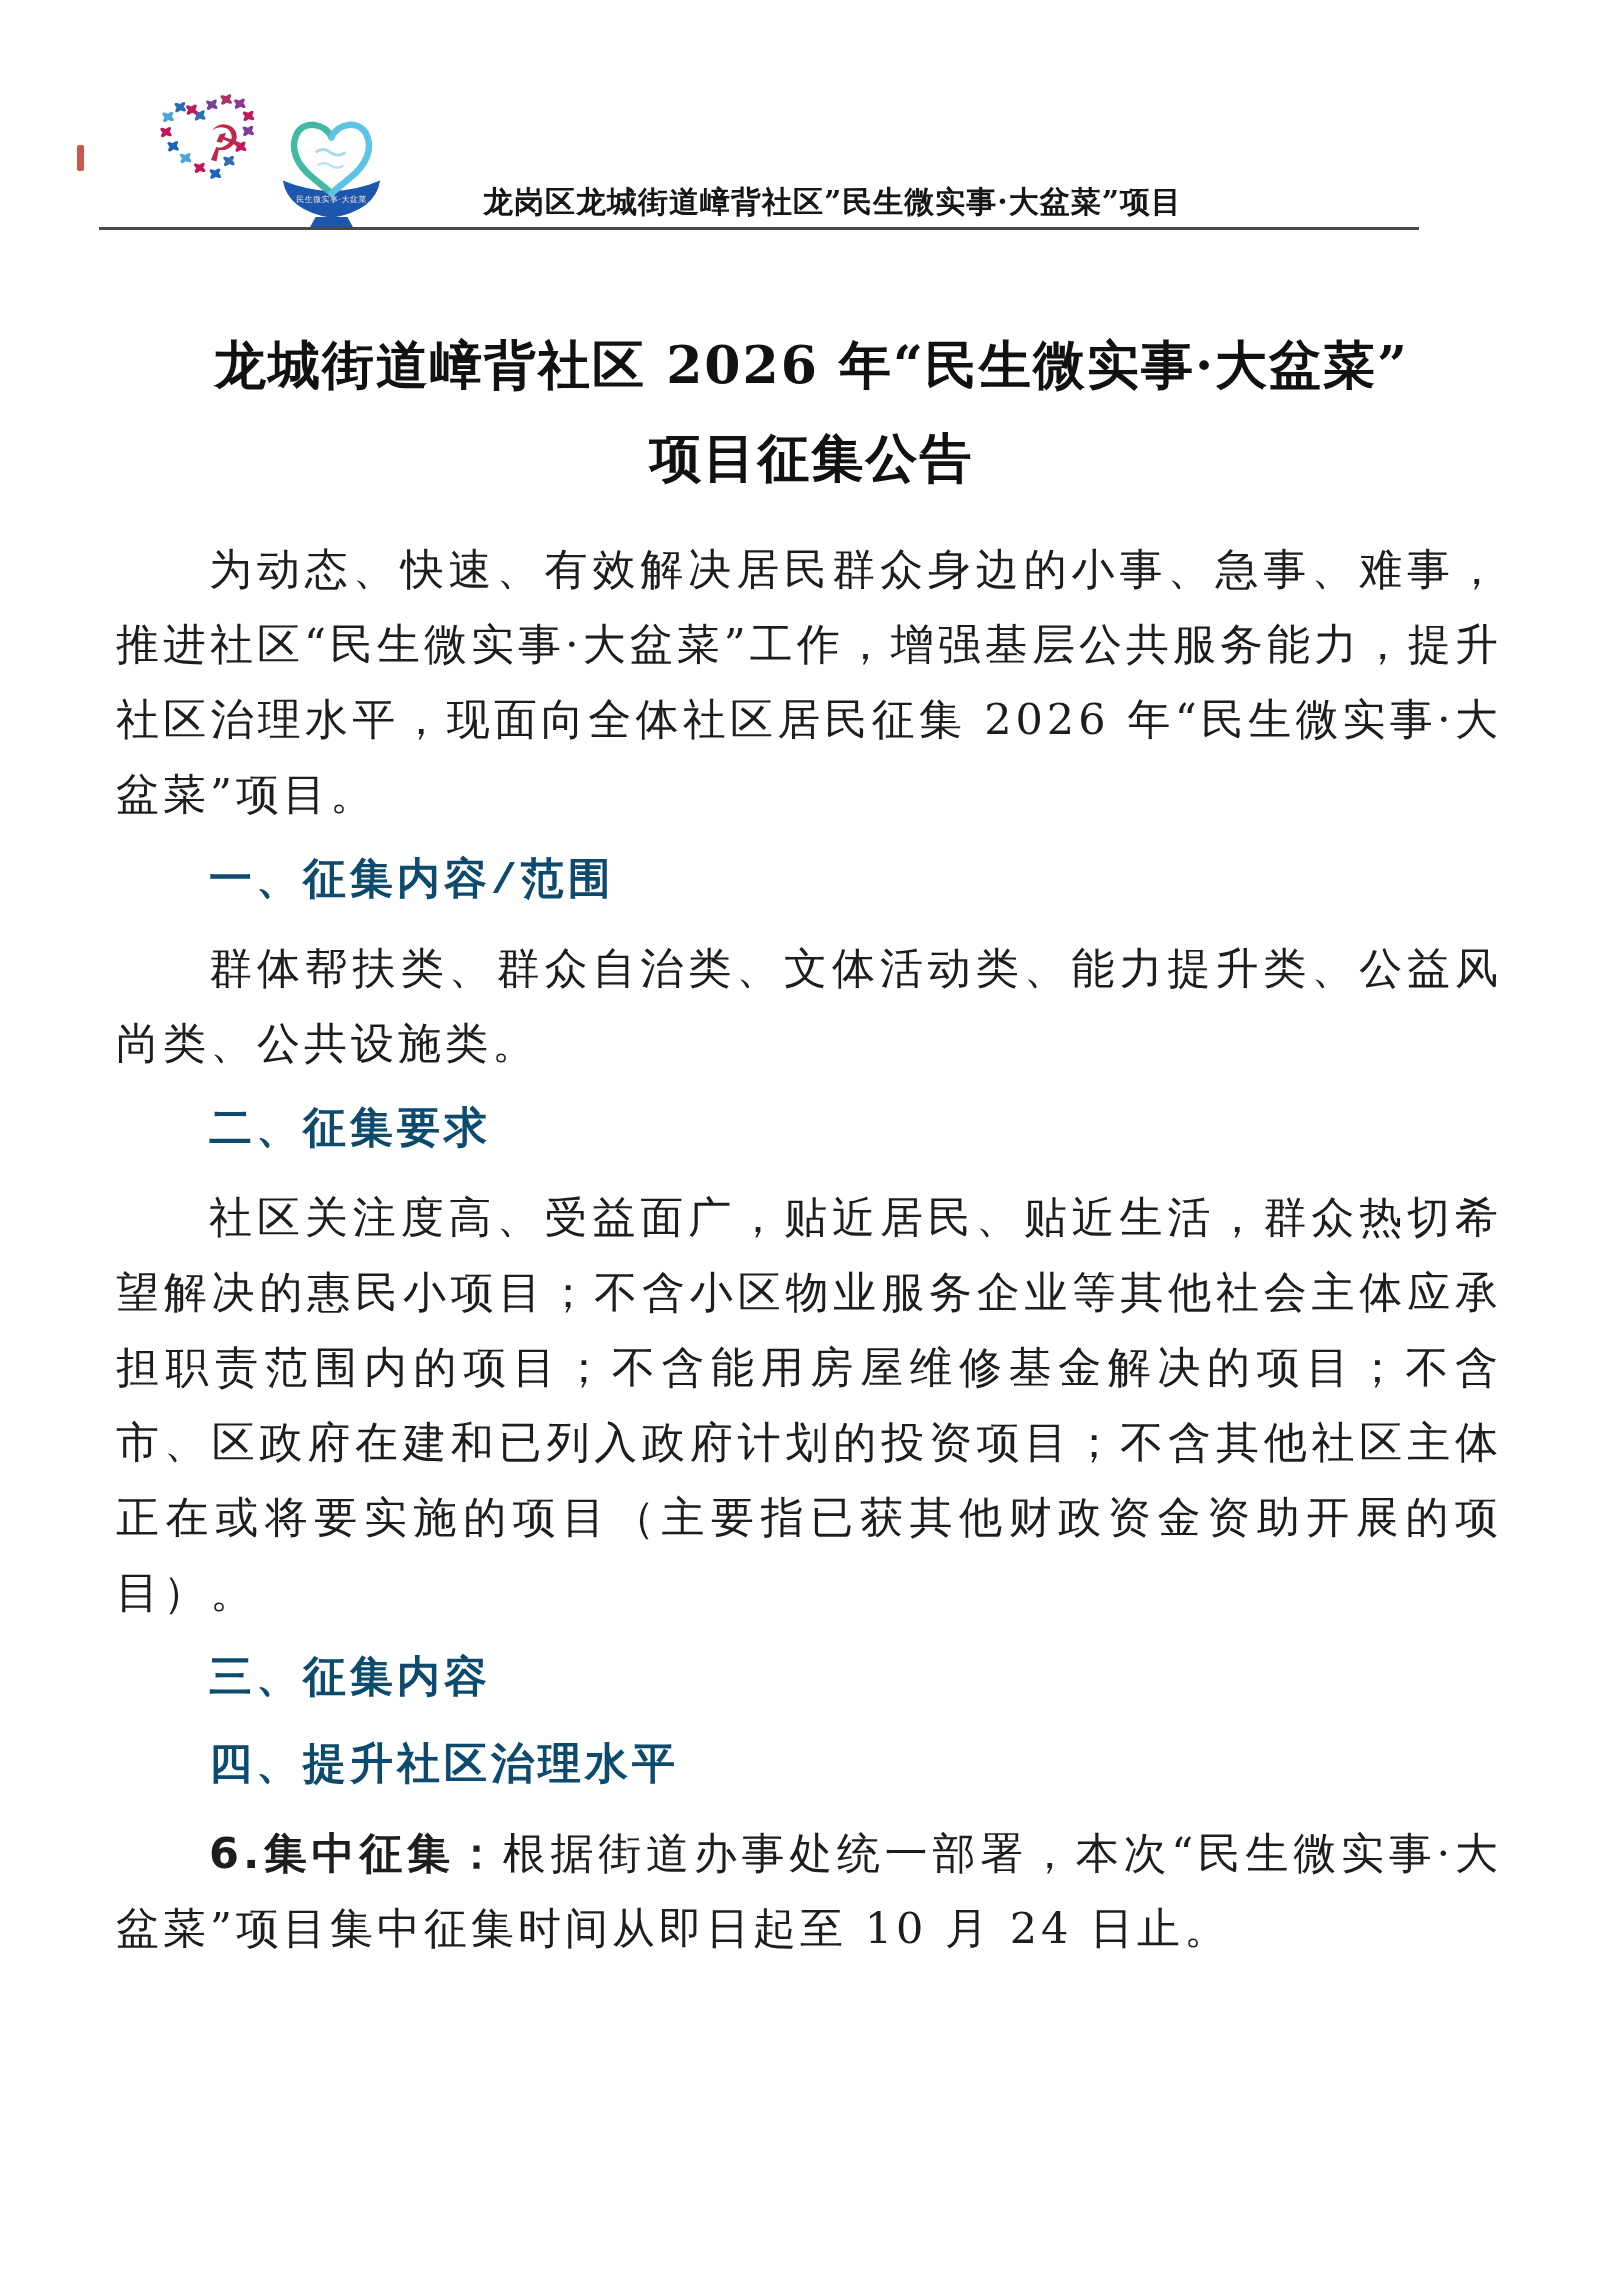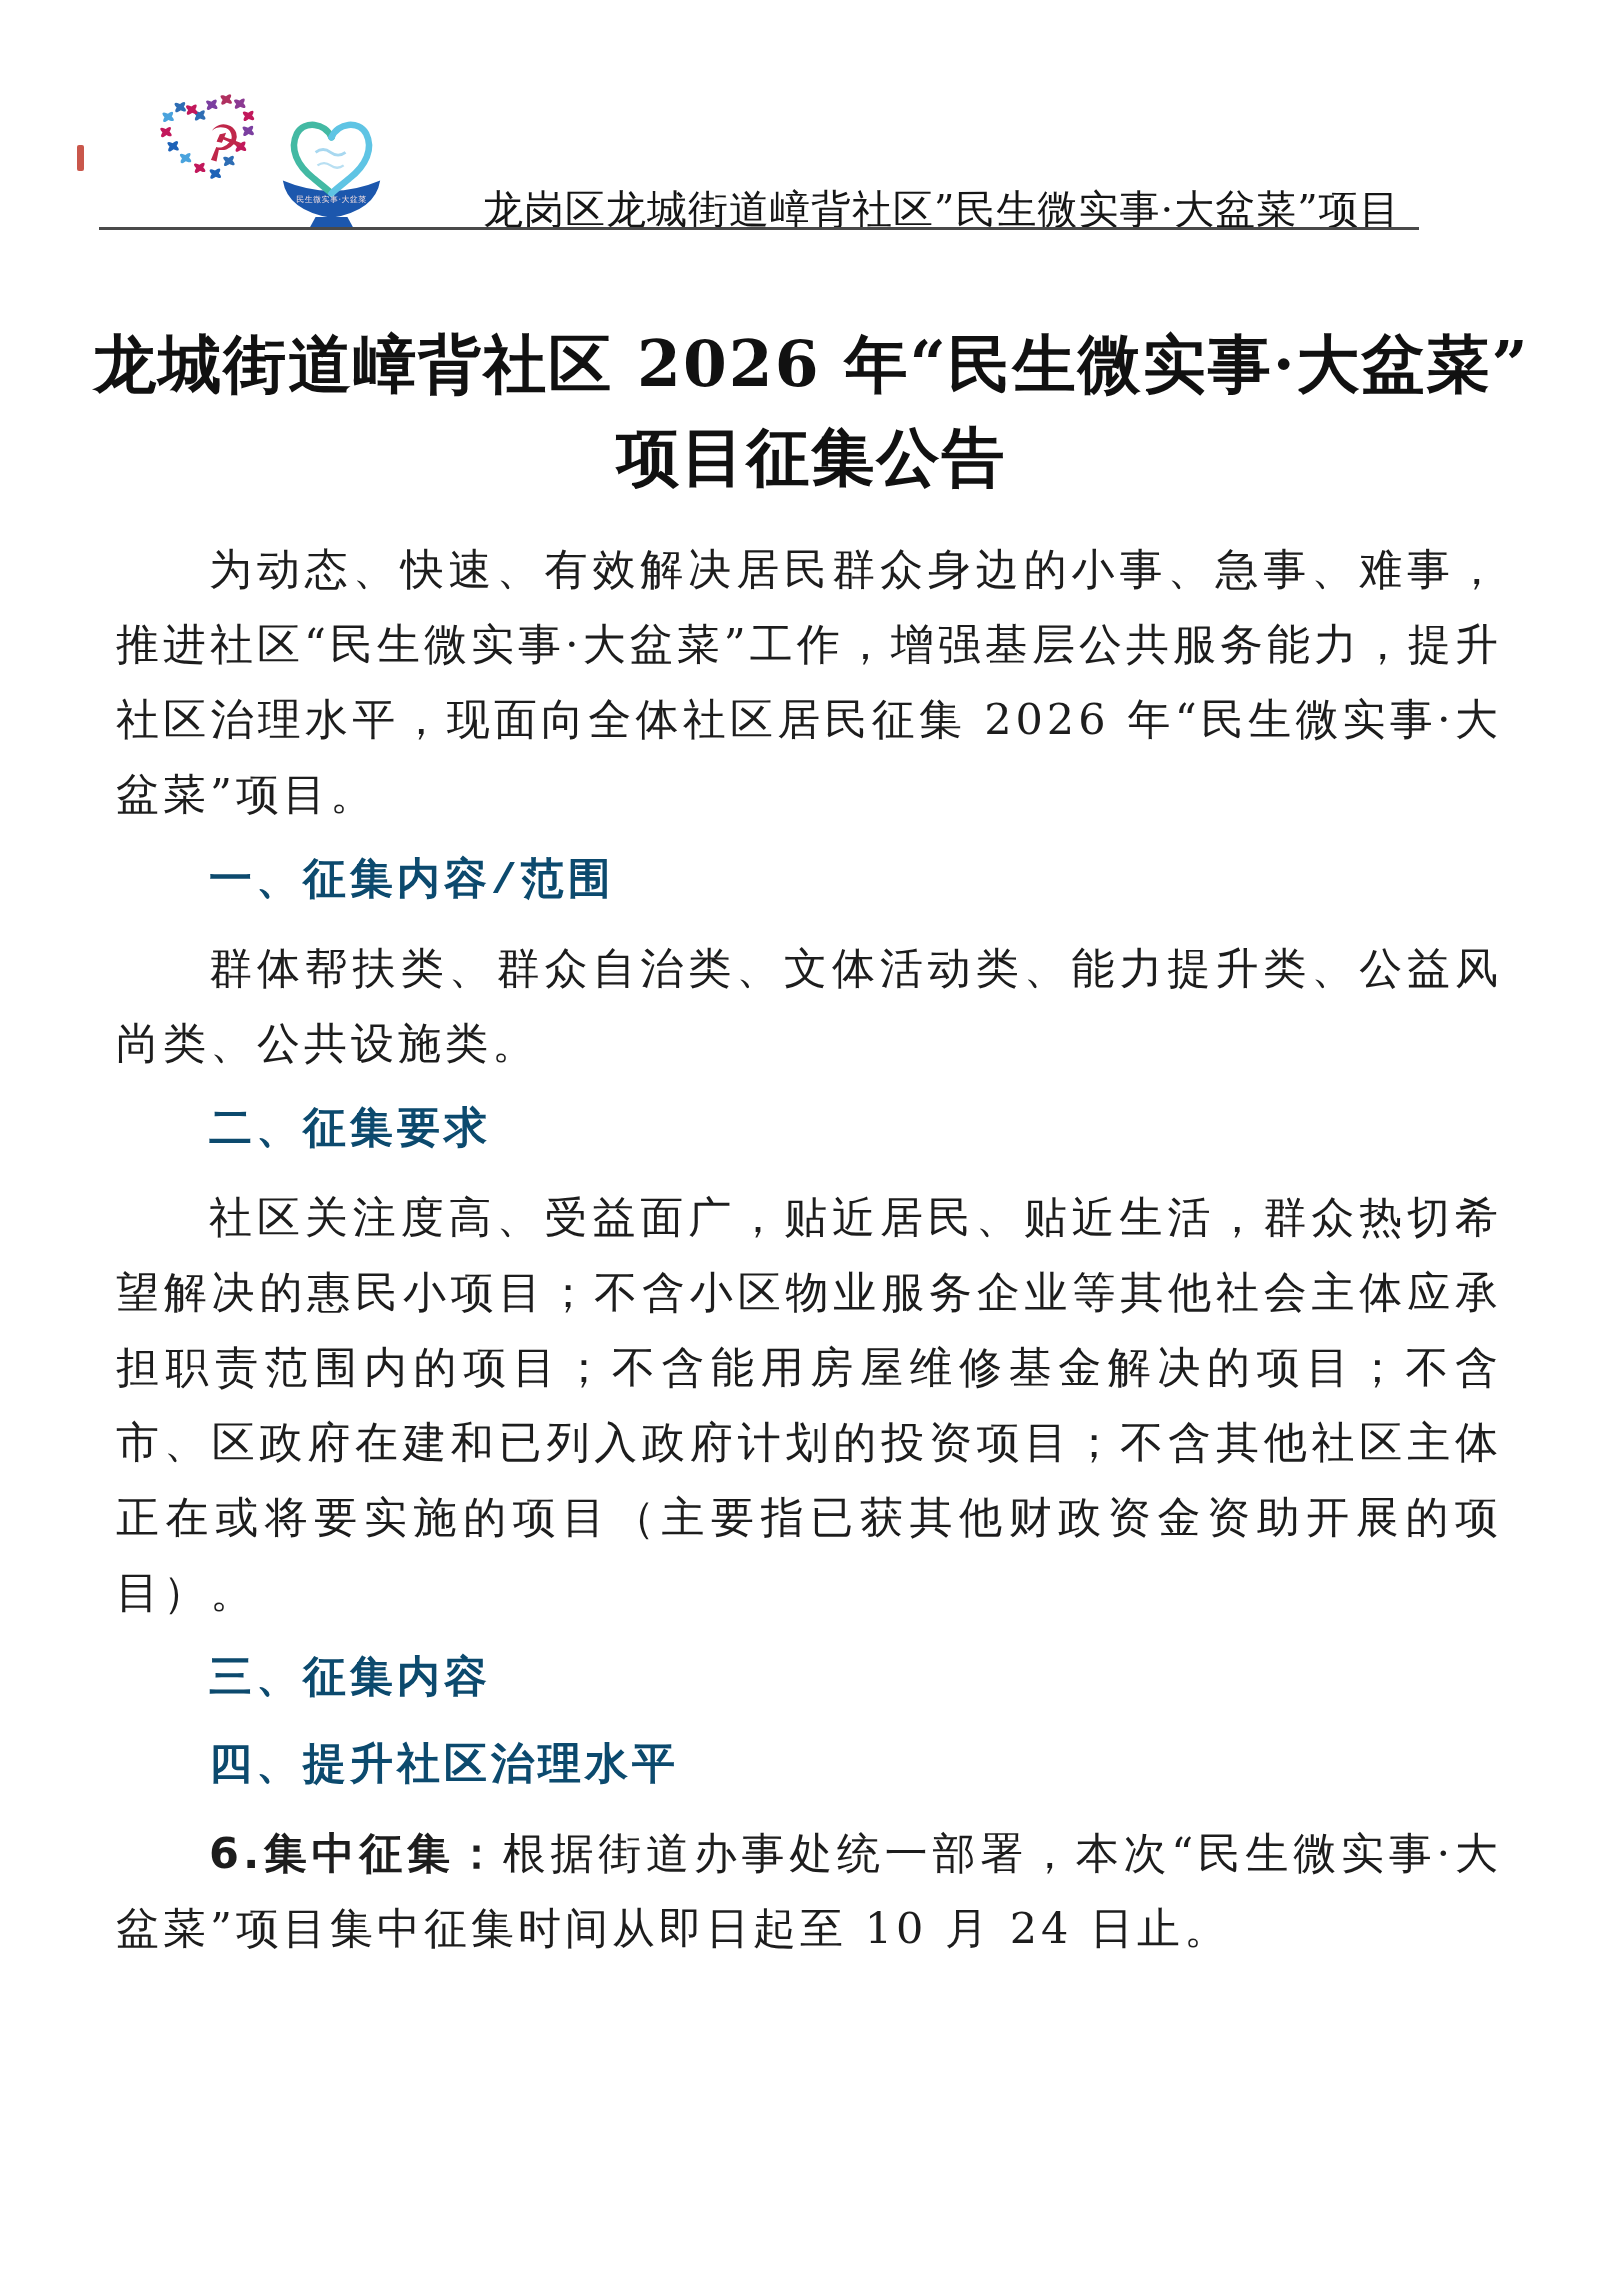--- a/index.html
+++ b/index.html
@@ -13,31 +13,31 @@
     font-family:"DejaVu Serif", serif;
   }
   
   .header { position:absolute; top:0; left:0; right:0; height:231px; }
   .logo1 { position:absolute; left:145px; top:87px; width:121px; height:121px; }
   .logo2 { position:absolute; left:280px; top:113px; width:103px; height:117px; }
   .scan-speck { position:absolute; left:77px; top:145px; width:7px; height:26px;
     background:#c0392b; opacity:.85; border-radius:2px; }
   .header-title {
     position:absolute; left:483px; top:182px;
-    font-size:40px; font-weight:normal; letter-spacing:1px;
+    font-size:30px; font-weight:bold; letter-spacing:1px;
     color:#161616; white-space:nowrap;
     font-family:"DejaVu Serif", serif;
   }
   .hrule { position:absolute; left:99px; top:227px; width:1320px; height:3px;
     background:#4a4a4a; }
   
   .doc-title {
     margin:87px 59px 28px 59px;
     text-align:center;
-    font-size:63px; line-height:93px; font-weight:bold;
+    font-size:52px; line-height:93px; font-weight:bold;
     letter-spacing:2px; color:#111;
     font-family:"DejaVu Serif", serif;
   }
   
   .body-block { margin:0 109px 0 104px; }
   .body-p, .sec-h {
     margin:12px; padding:0;
     font-size:43px; line-height:75px;
     letter-spacing:4px;
     text-align:justify;

